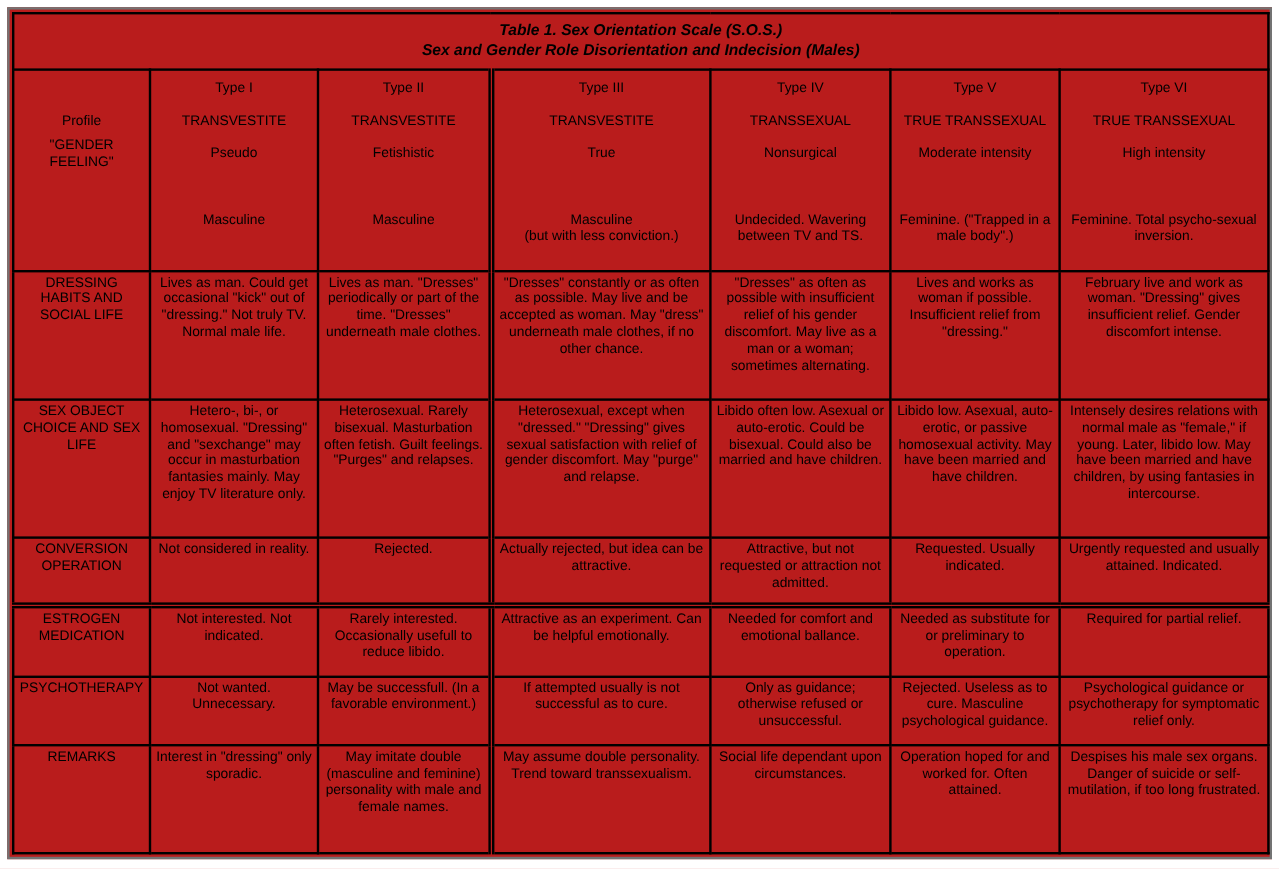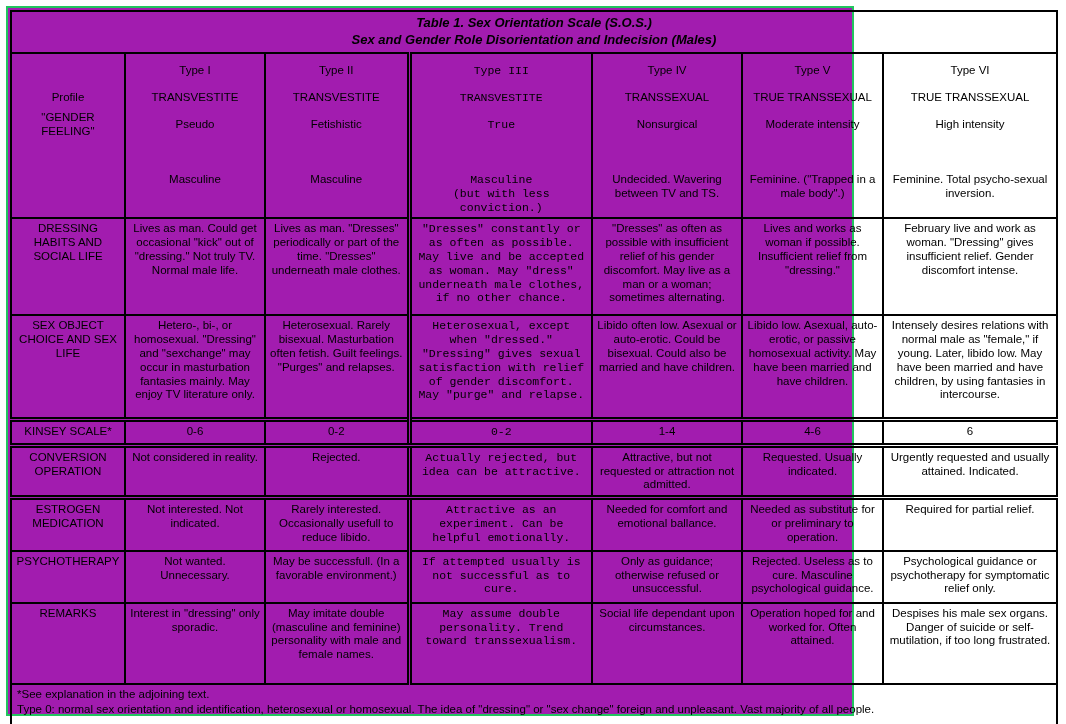--- a/index.html
+++ b/index.html
@@ -3,21 +3,21 @@
 <meta charset="utf-8">
 <style>
   * { box-sizing: border-box; }
   html, body { margin: 0; padding: 0; background: #ffffff; }
   body {
     width: 1066px; height: 724px;
     font-family: "Liberation Sans", "DejaVu Sans", sans-serif;
     color: #000;
   }
   .sheet { width: 1066px; height: 724px; padding: 6px 6px 8px 6px; background: #fff; }
-  .frame { border: 2px solid #22c55e; padding: 2px; width: 848px; height: 710px; background: #a21caf; }
+  .frame { border: 2px solid #737373; padding: 2px; width: 1054px; height: 710px; background: #b91c1c; }
   table.sos {
     border-collapse: collapse;
     table-layout: fixed;
     width: 1046px; height: 702px;
   }
   table.sos td {
     border: 2px solid #000;
     padding: 3px 4px;
     text-align: center;
     vertical-align: top;
@@ -51,21 +51,21 @@
     padding: 1px 4px;
   }
   tr.r-conversion { height: 49px; }
   tr.r-conversion td { border-bottom: 5px double #000; }
   tr.r-estrogen { height: 53px; }
   tr.r-psycho { height: 52px; }
   tr.r-remarks { height: 81px; }
   tr.footer-row { height: 43px; }
   tr.footer-row td { text-align: left; vertical-align: top; padding: 2px 5px; }
   .footnote { font-size: 11.5px; line-height: 1.35; }
-  .dbl { border-left: 5px double #000 !important; font-family: Liberation Mono, monospace; }
+  .dbl { border-left: 5px double #000 !important; }
   .rowlabel { padding-top: 4px; }
 </style>
 </head>
 <body>
 
 <div class="sheet">
   <div class="frame">
     <table class="sos">
       <colgroup>
         <col style="width:114px">
@@ -138,29 +138,20 @@
         </tr>
         <tr class="r-sexobject">
           <td class="rowlabel">SEX OBJECT CHOICE AND SEX LIFE</td>
           <td>Hetero-, bi-, or homosexual. "Dressing" and "sexchange" may occur in masturbation fantasies mainly. May enjoy TV literature only.</td>
           <td>Heterosexual. Rarely bisexual. Masturbation often fetish. Guilt feelings. "Purges" and relapses.</td>
           <td class="dbl">Heterosexual, except when "dressed." "Dressing" gives sexual satisfaction with relief of gender discomfort. May "purge" and relapse.</td>
           <td>Libido often low. Asexual or auto-erotic. Could be bisexual. Could also be married and have children.</td>
           <td>Libido low. Asexual, auto-erotic, or passive homosexual activity. May have been married and have children.</td>
           <td>Intensely desires relations with normal male as "female," if young. Later, libido low. May have been married and have children, by using fantasies in intercourse.</td>
         </tr>
-        <tr class="r-kinsey">
-          <td>KINSEY SCALE*</td>
-          <td>0-6</td>
-          <td>0-2</td>
-          <td class="dbl">0-2</td>
-          <td>1-4</td>
-          <td>4-6</td>
-          <td>6</td>
-        </tr>
         <tr class="r-conversion">
           <td class="rowlabel">CONVERSION OPERATION</td>
           <td>Not considered in reality.</td>
           <td>Rejected.</td>
           <td class="dbl">Actually rejected, but idea can be attractive.</td>
           <td>Attractive, but not requested or attraction not admitted.</td>
           <td>Requested. Usually indicated.</td>
           <td>Urgently requested and usually attained. Indicated.</td>
         </tr>
         <tr class="r-estrogen">
@@ -183,22 +174,16 @@
         </tr>
         <tr class="r-remarks">
           <td class="rowlabel">REMARKS</td>
           <td>Interest in "dressing" only sporadic.</td>
           <td>May imitate double (masculine and feminine) personality with male and female names.</td>
           <td class="dbl">May assume double personality. Trend toward transsexualism.</td>
           <td>Social life dependant upon circumstances.</td>
           <td>Operation hoped for and worked for. Often attained.</td>
           <td>Despises his male sex organs. Danger of suicide or self-mutilation, if too long frustrated.</td>
         </tr>
-        <tr class="footer-row">
-          <td colspan="7">
-            <div class="footnote">*See explanation in the adjoining text.</div>
-            <div class="footnote">Type 0: normal sex orientation and identification, heterosexual or homosexual. The idea of "dressing" or "sex change" foreign and unpleasant. Vast majority of all people.</div>
-          </td>
-        </tr>
       </tbody>
     </table>
   </div>
 </div>
 
 </body></html>

